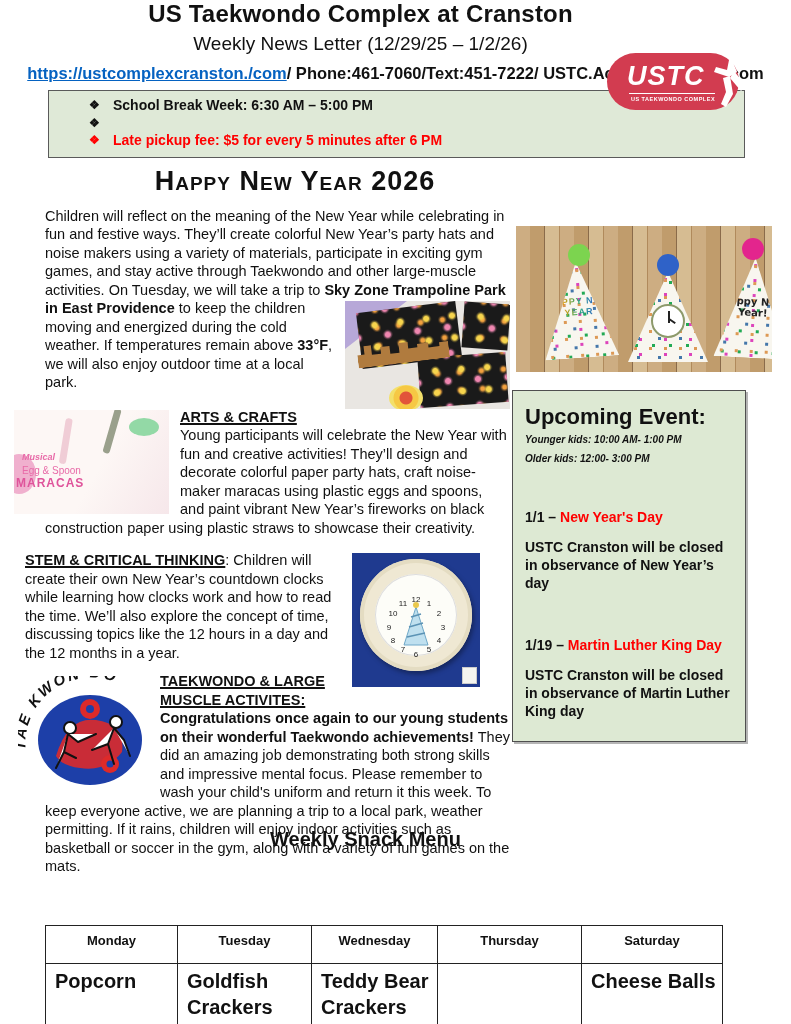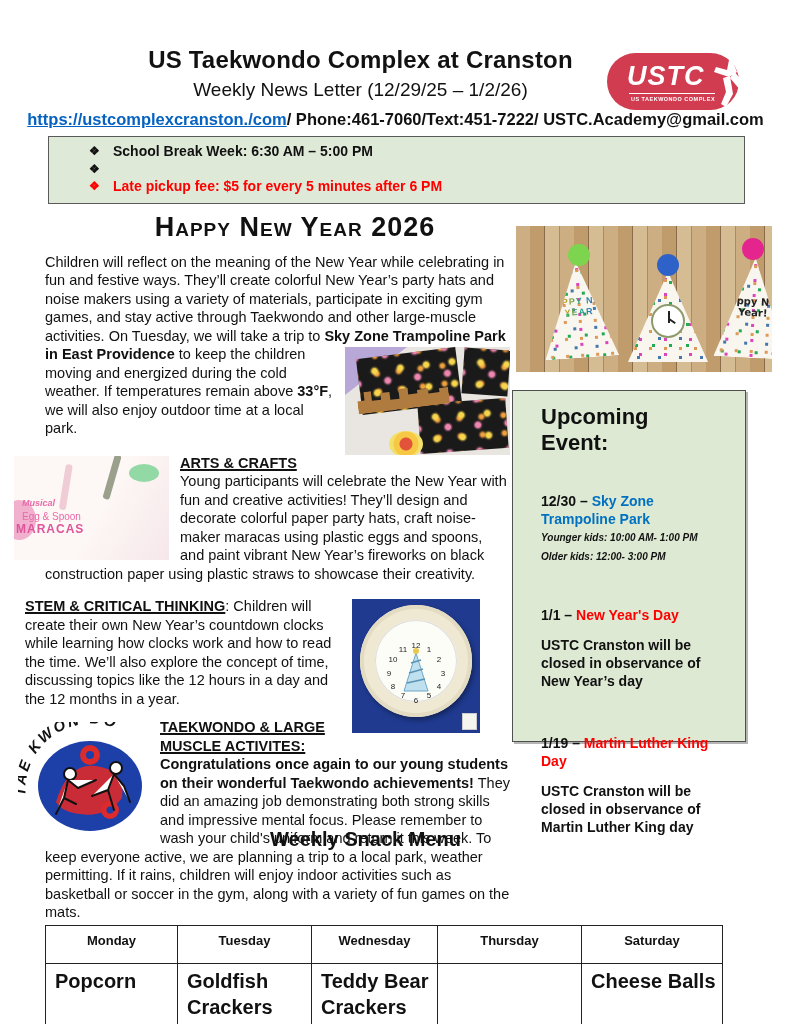--- a/index.html
+++ b/index.html
@@ -3,21 +3,21 @@
 <meta charset="utf-8">
 <style>
   * { box-sizing: border-box; }
   html,body { margin:0; padding:0; }
   body {
     width:791px; height:1024px; position:relative; overflow:hidden;
     background:#ffffff; font-family:"Liberation Sans", sans-serif; color:#111;
   }
 
   
-  .hdr-title { padding-top:46px; margin-right:70px; text-align:center;
+  .hdr-title { margin-right:70px; text-align:center;
     font-size:24px; font-weight:bold; letter-spacing:0.2px; }
   .hdr-sub { margin-top:5px; margin-right:70px; text-align:center; font-size:19px; }
   .contact-line { margin-top:9px; text-align:center; font-size:16.5px; font-weight:bold; }
   .contact-link { color:#0562c1; text-decoration:underline; cursor:pointer; }
 
   
   .ustc-logo { position:absolute; top:44px; right:44px; width:140px; height:68px; }
   .ustc-pill { position:absolute; left:0; bottom:2px; width:132px; height:57px;
     background:#d23c50; border-radius:29px; }
   .ustc-text { position:absolute; left:20px; top:8px; color:#fff; font-weight:bold;
@@ -142,21 +142,21 @@
     height:2px; background:#222; transform:rotate(35deg); }
   .hat3-text { position:absolute; left:0; top:38px; width:100%; text-align:center;
     font-size:10px; line-height:11px; font-weight:bold; color:#222;
     font-family:"DejaVu Sans", sans-serif; }
   .hat1-text { position:absolute; left:4px; top:34px; width:66px; text-align:center;
     font-size:9px; line-height:11px; font-weight:bold; letter-spacing:1px;
     background:linear-gradient(90deg,#d33,#e90,#2a7,#36c,#d33);
     -webkit-background-clip:text; background-clip:text; color:transparent; }
 
   .upcoming-panel { position:absolute; left:512px; top:390px; width:234px; height:352px;
-    background:#dde9d3; border:1.5px solid #4f4f4f; padding:13px 28px;
+    background:#dde9d3; border:1.5px solid #4f4f4f; padding:13px 12px;
     box-shadow:2px 2px 0 rgba(90,90,90,0.45); }
   .up-title { font-size:22px; font-weight:bold; }
   .up-event { font-size:14px; font-weight:bold; line-height:18px; }
   .up-e1 { margin-top:36px; }
   .up-e2 { margin-top:40px; }
   .up-e3 { margin-top:44px; }
   .up-blue { color:#0070c0; }
   .up-red { color:#ff0000; }
   .up-details { margin-top:0; font-size:10px; font-weight:bold; font-style:italic;
     line-height:19px; }
@@ -309,23 +309,20 @@
     <div class="hat3-text">Happy New Year!</div>
   </div>
   <div class="pom pom1"></div>
   <div class="pom pom2"></div>
   <div class="pom pom3"></div>
 </div>
 
 <div class="upcoming-panel">
   <div class="up-title">Upcoming Event:</div>
 
-  <div class="up-event up-e1">
-    <span>12/30</span><span> – </span><span class="up-blue">Sky Zone Trampoline Park</span>
-  </div>
   <div class="up-details">
     <div>Younger kids: 10:00 AM- 1:00 PM</div>
     <div>Older kids: 12:00- 3:00 PM</div>
   </div>
 
   <div class="up-event up-e2">
     <span>1/1</span><span> – </span><span class="up-red">New Year's Day</span>
   </div>
   <div class="up-note">USTC Cranston will be closed in observance of New Year’s day</div>
 

